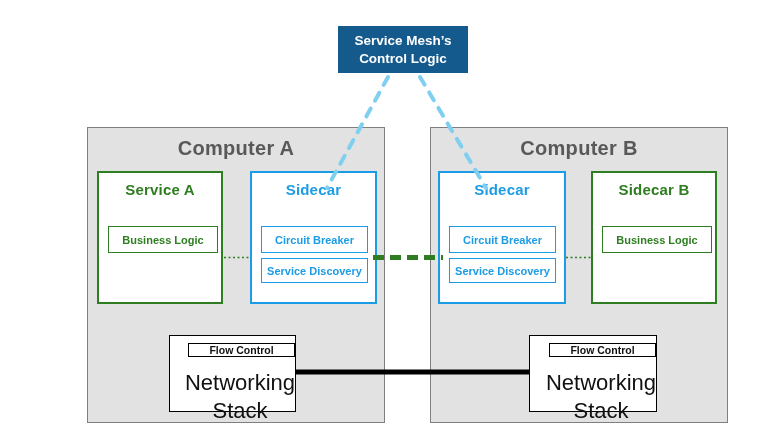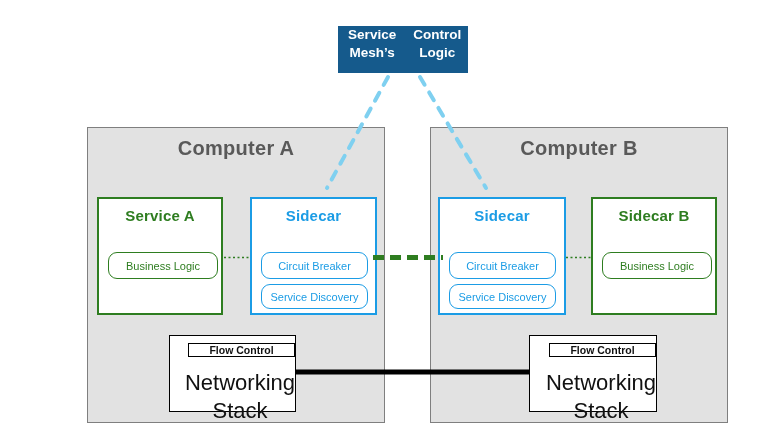--- a/index.html
+++ b/index.html
@@ -13,45 +13,45 @@
   }
   html,body{margin:0;padding:0;background:#fff;}
   .stage{
     position:relative;width:776px;height:445px;background:#ffffff;
     font-family:"Liberation Sans", sans-serif;overflow:hidden;
   }
   .control-plane{
     position:absolute;left:338px;top:26px;width:130px;height:47px;
     background:var(--control-plane-bg);color:#fff;font-weight:bold;
     font-size:13.5px;line-height:1.3;text-align:center;
-    display:flex;flex-direction:row;justify-content:center;
+    display:flex;flex-direction:column;justify-content:center;
   }
   .computer{
     position:absolute;top:127px;width:298px;height:296px;box-sizing:border-box;
     background:var(--computer-gray-bg);border:1.5px solid var(--computer-border);
   }
   .computer-title{
     text-align:center;padding-top:9px;font-size:20px;font-weight:bold;
     color:var(--computer-title);letter-spacing:.3px;
   }
   .big-box{
-    position:absolute;top:197px;width:127px;height:118px;box-sizing:border-box;
+    position:absolute;top:171px;width:127px;height:133px;box-sizing:border-box;
     background:#fff;
   }
   .big-box .box-title{
     text-align:center;margin-top:8px;font-size:15px;font-weight:bold;letter-spacing:.2px;
   }
   .service-box{border:2px solid var(--service-green);}
   .service-box .box-title{color:var(--service-green);}
   .sidecar-box{border:2px solid var(--sidecar-blue);}
   .sidecar-box .box-title{color:var(--sidecar-blue);}
   .component{
     position:absolute;left:9px;width:107px;height:27px;box-sizing:border-box;
     background:#fff;display:flex;align-items:center;justify-content:center;
-    font-size:11px;font-weight:normal;text-align:center;border-radius:9px;
+    font-size:11px;font-weight:bold;text-align:center;
   }
   .component.green{border:1px solid var(--service-green);color:var(--service-green);}
   .component.blue{border:1px solid var(--sidecar-blue);color:var(--sidecar-blue);}
   .comp-row1{top:53px;}
   .comp-row2{top:85px;height:25px;}
   .net-box{
     position:absolute;top:335px;width:127px;height:77px;box-sizing:border-box;
     background:#fff;border:1.5px solid #000;display:flex;flex-direction:column;align-items:flex-end;
   }
   .flow-box{

